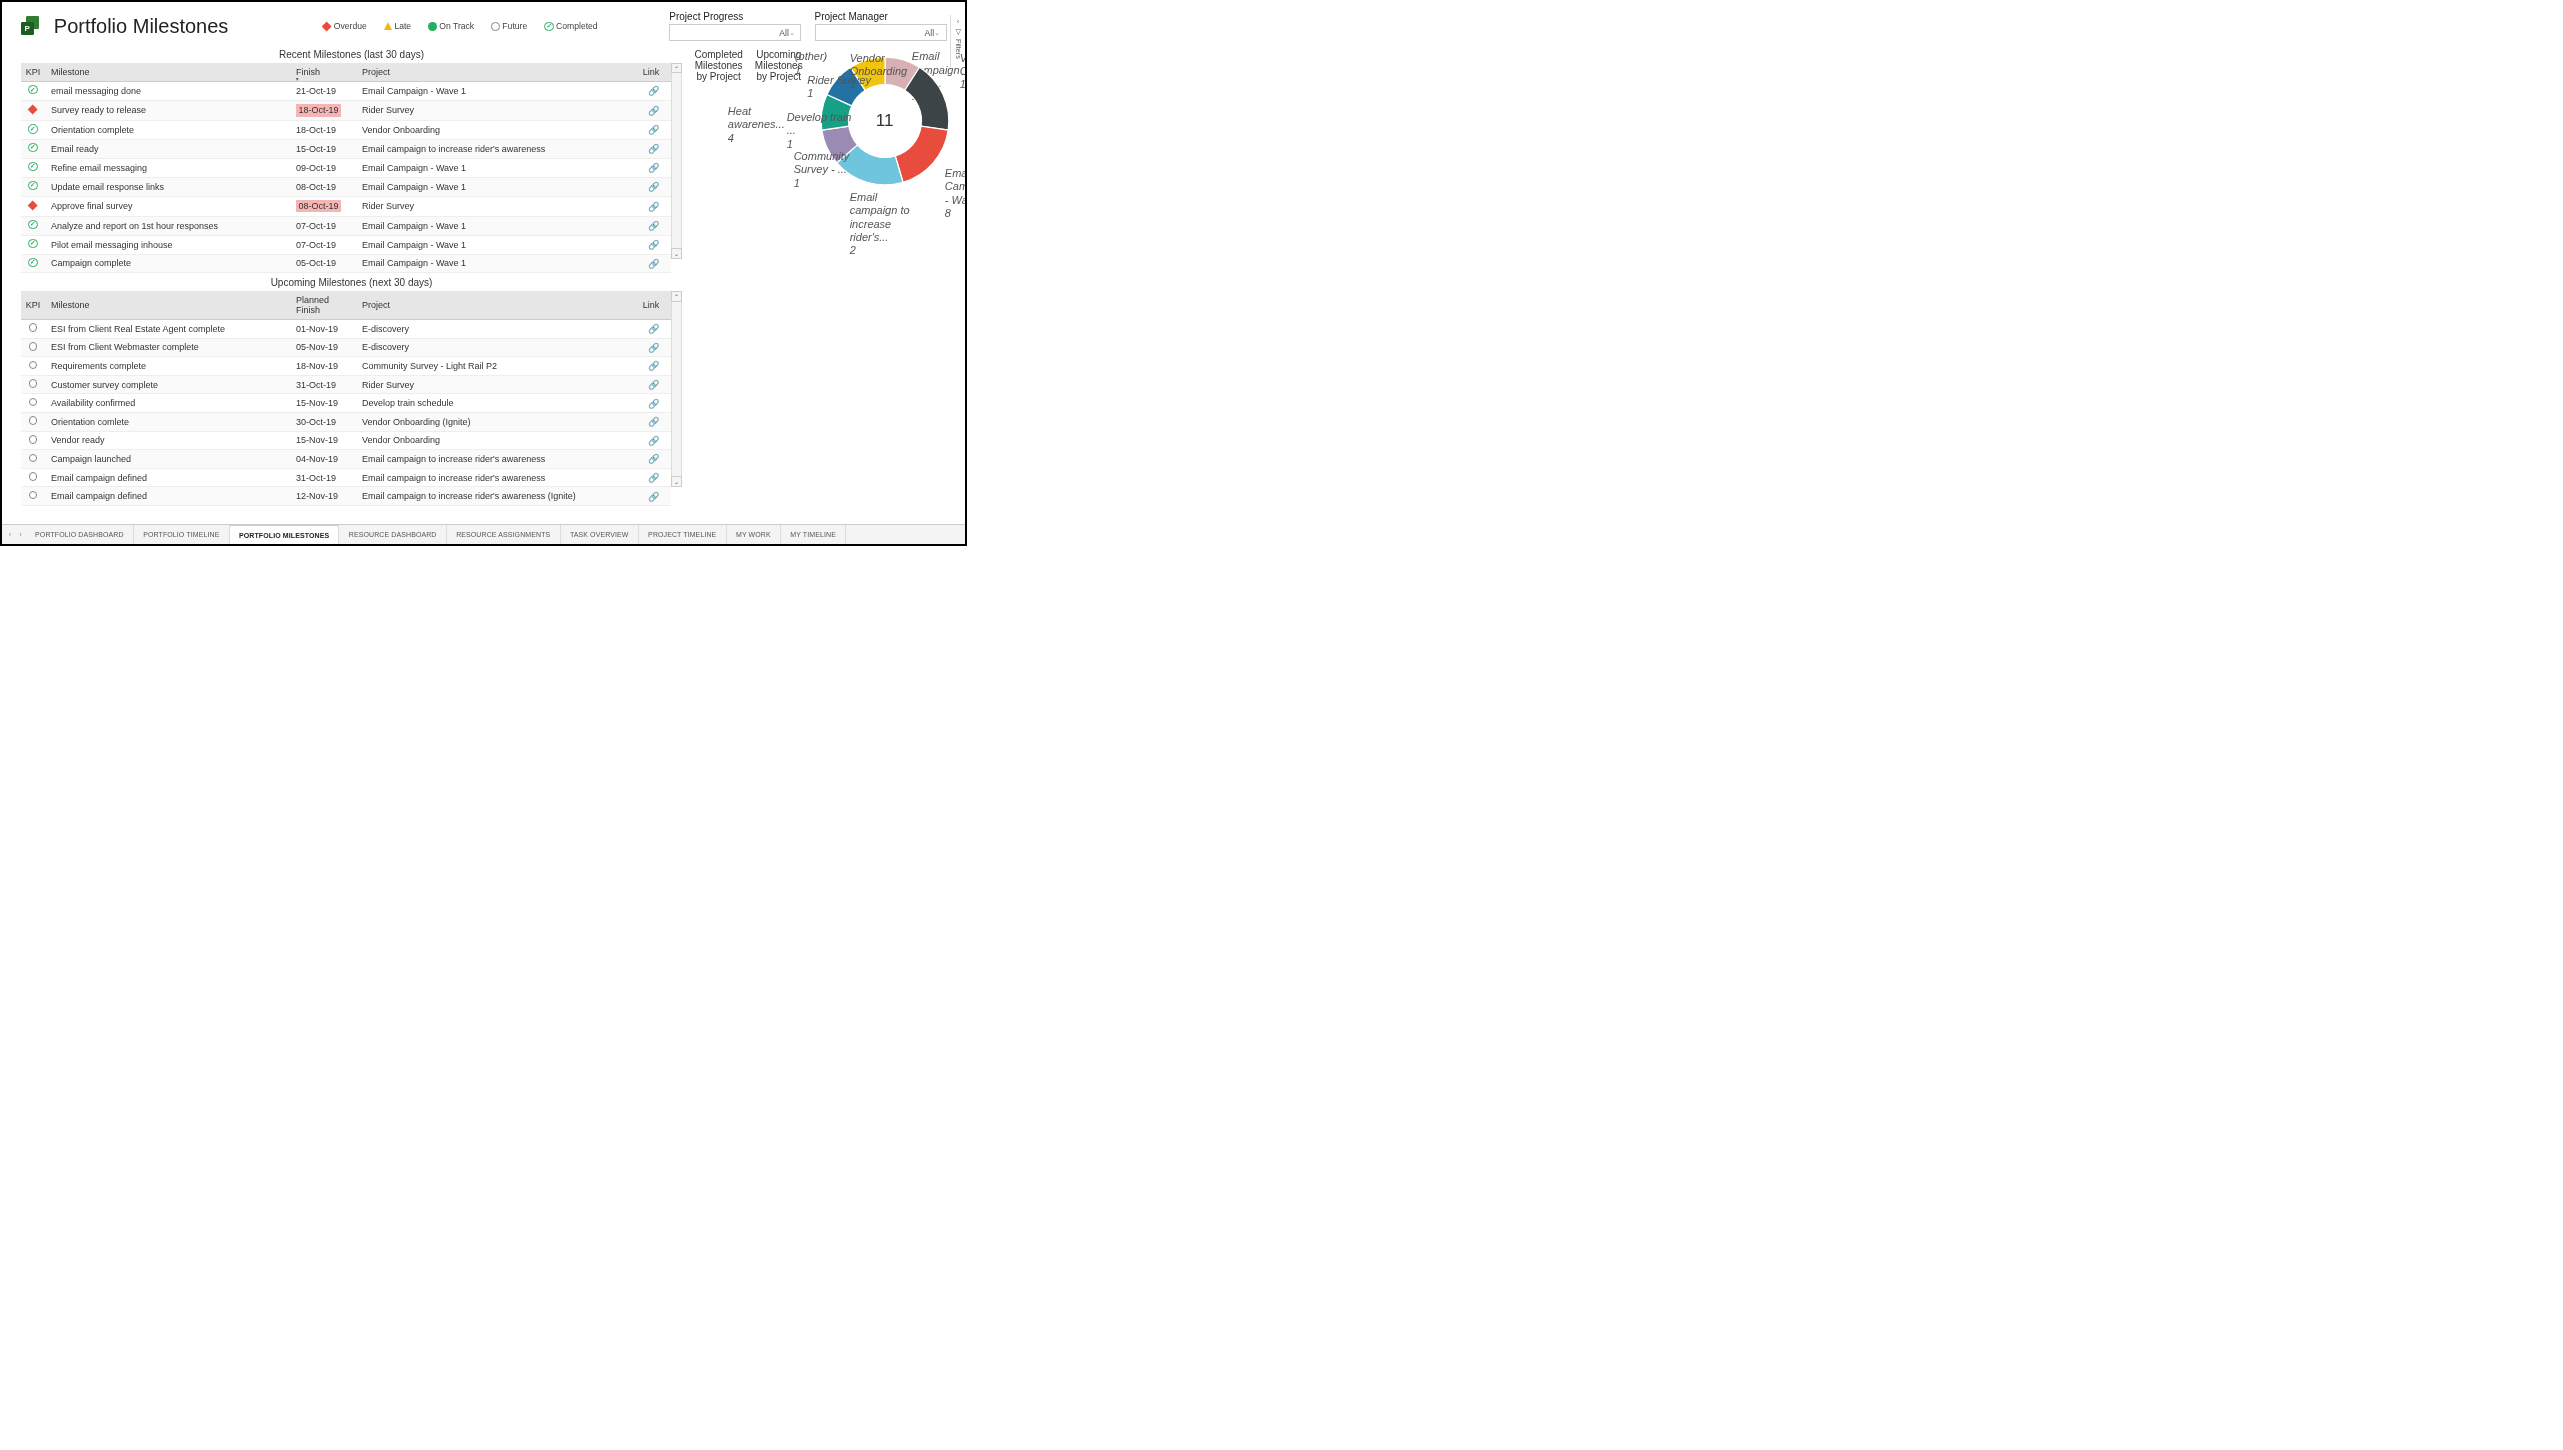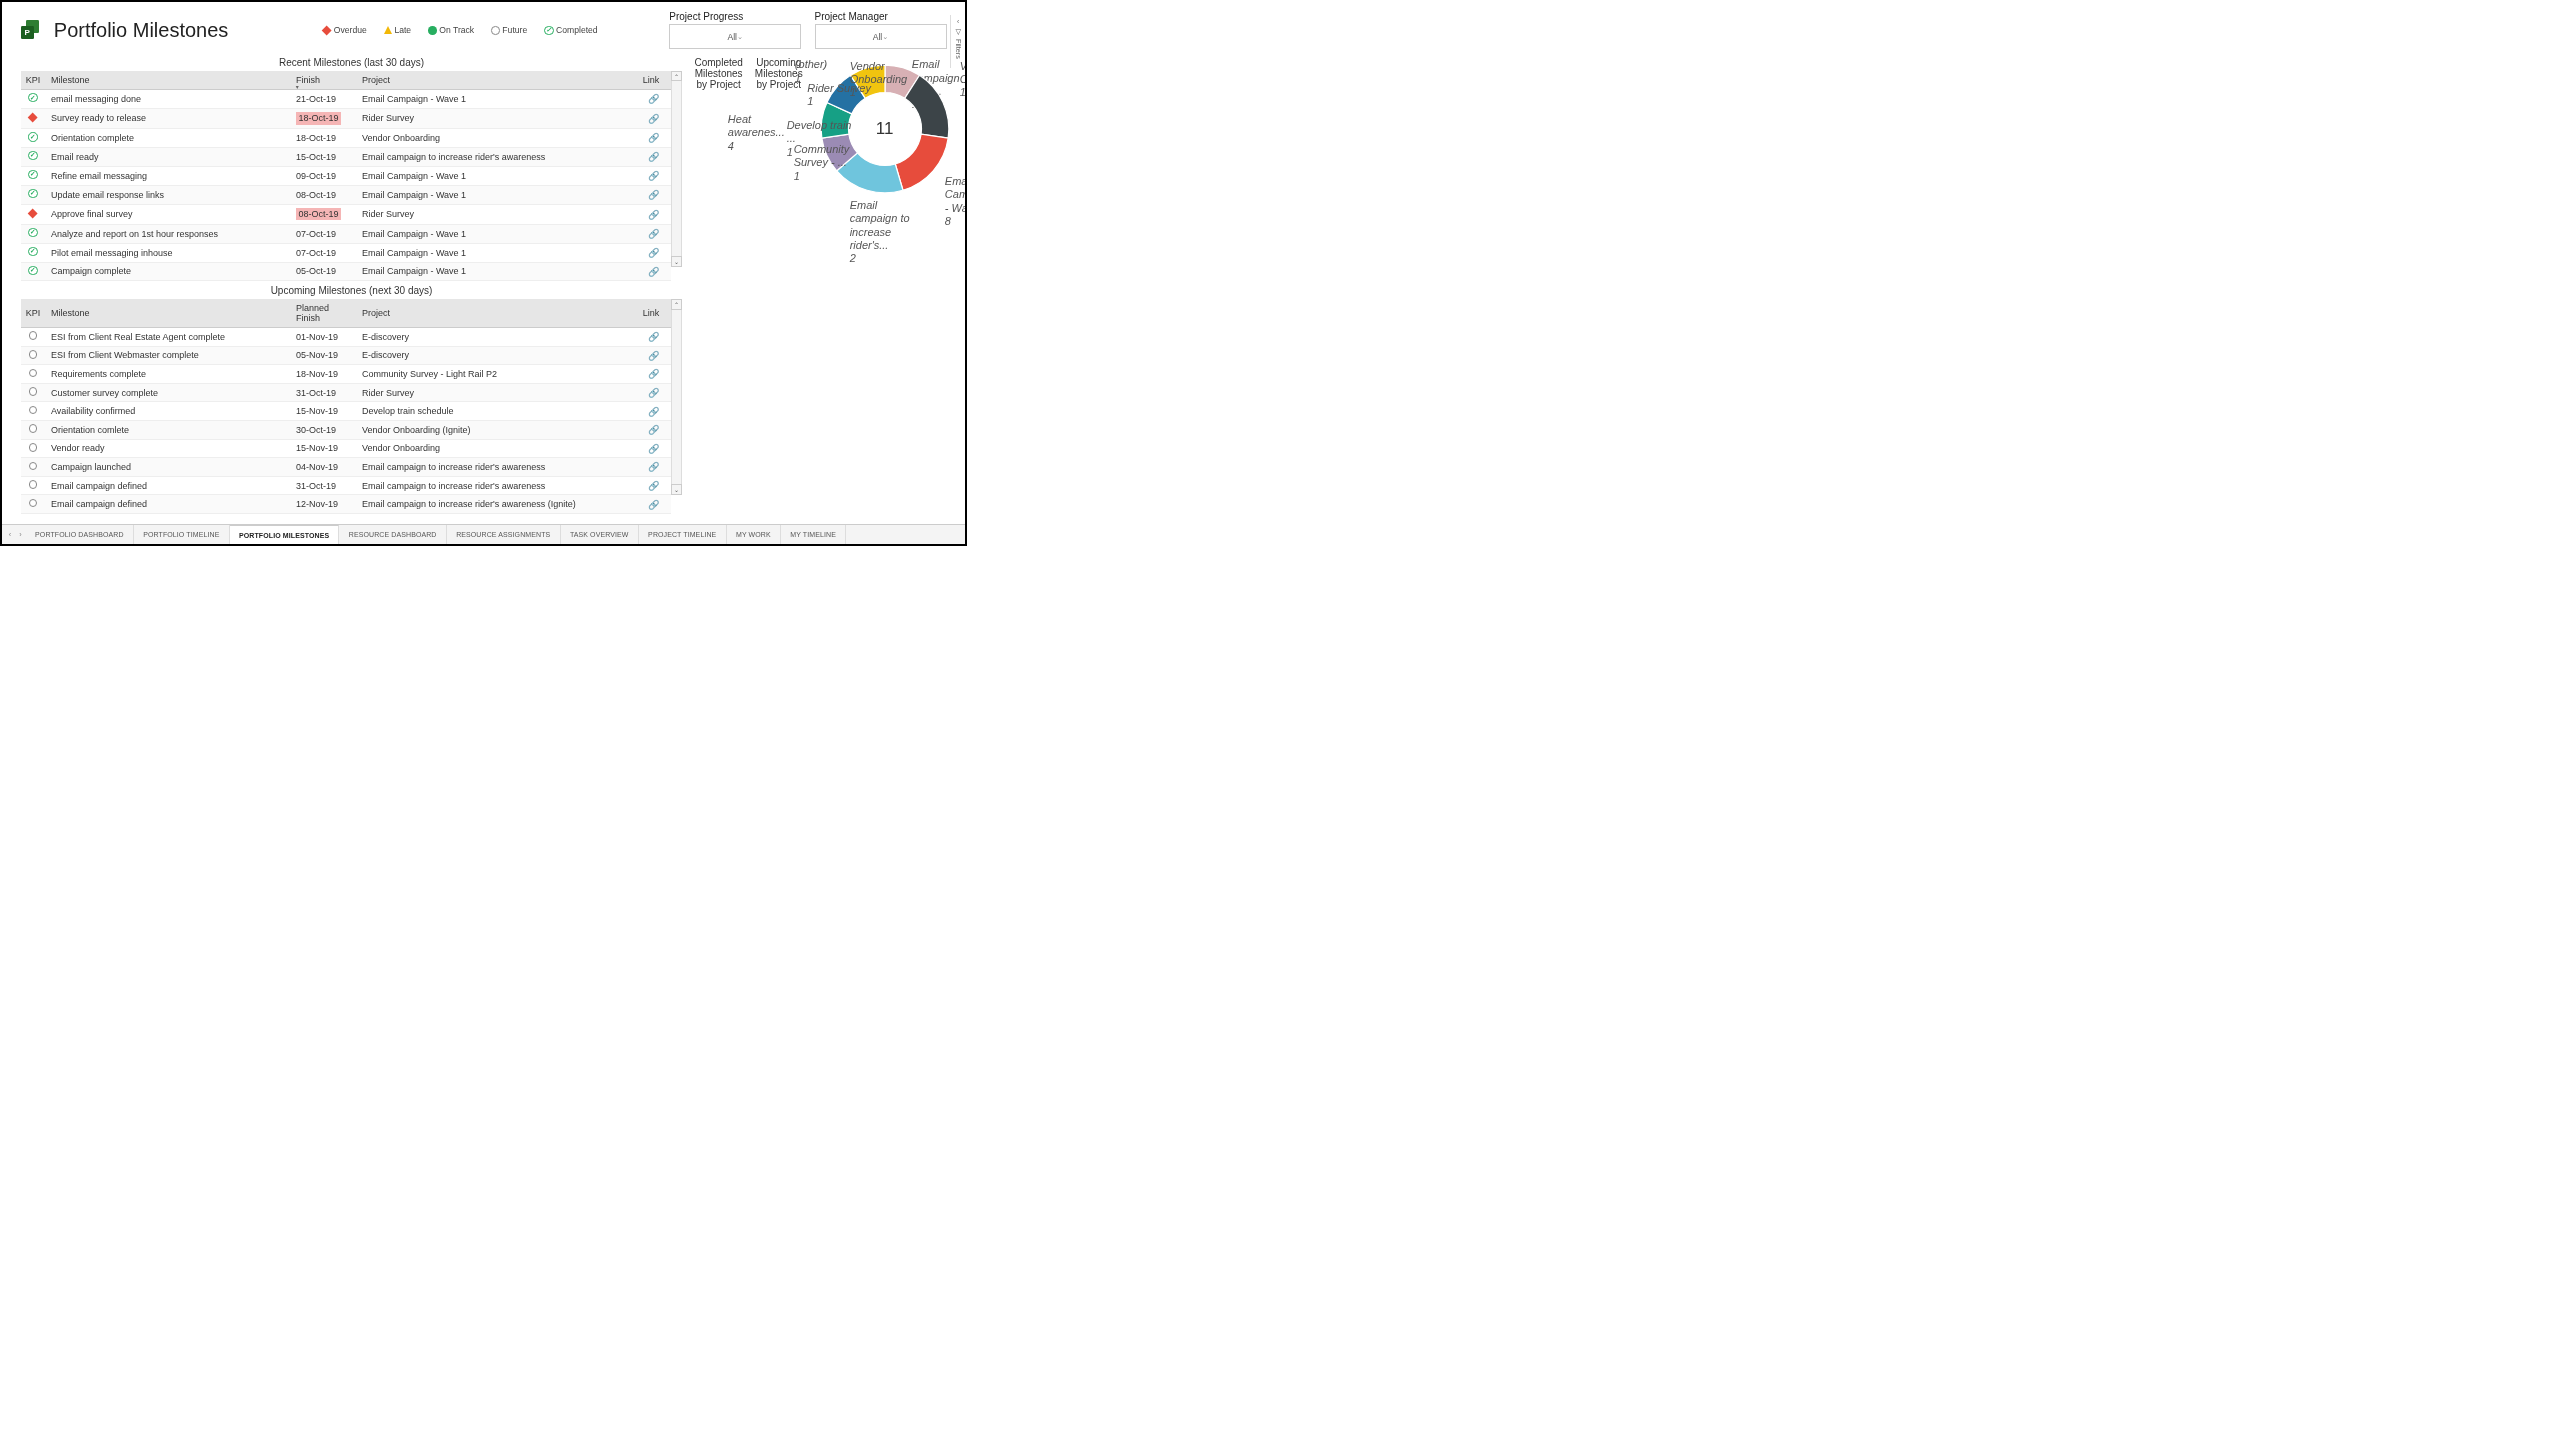--- a/index.html
+++ b/index.html
@@ -19,21 +19,21 @@
 .ic-overdue { background:#e74c3c; transform: rotate(45deg); width:7.3px;height:7.3px; margin:0 1.3px;}
 .ic-late { width:0;height:0;border-left:4.6px solid transparent;border-right:4.6px solid transparent;border-bottom:8px solid #f2b807;}
 .ic-ontrack { width:8.6px;height:8.6px;border-radius:50%;background:#27ae60;}
 .ic-future { width:8.6px;height:8.6px;border-radius:50%;border:1px solid #888;background:#fff;}
 .ic-completed { width:9.3px;height:9.3px;border-radius:50%;border:1.3px solid #27ae60;background:#fff;position:relative;}
 .ic-completed::after{content:"✓";color:#27ae60;font-size:6.6px;position:absolute;left:0.7px;top:-0.7px;font-weight:bold;}
 
 .filters { display:flex; gap:13.2px; margin-left:auto; }
 .filter { display:flex; flex-direction:column; gap:2px; }
 .filter label { font-size:10px; color:#222;}
-.filter .dd { width:132px; height:25px; border:0.7px solid #ccc; background:#fff; display:flex; align-items:center; justify-content:center; padding:0 5.3px; font-size:8.6px; color:#555;}
+.filter .dd { width:132px; height:17px; border:0.7px solid #ccc; background:#fff; display:flex; align-items:center; justify-content:flex-end; padding:0 5.3px; font-size:8.6px; color:#555;}
 .filter .dd .chev { font-size:7.3px; color:#888; }
 
 .side-tab { position:absolute; right:0; top:13.2px; width:14.6px; height:53px; border-left:0.7px solid #ddd; display:flex; flex-direction:column; align-items:center; padding-top:2.6px; gap:2.6px; font-size:7.3px; color:#666;}
 .side-tab .chev{font-size:6.6px;}
 .side-tab .txt{writing-mode:vertical-rl; font-size:7.3px;}
 
 .main { display:flex; padding: 0 18.5px; gap: 12px; }
 .left { flex: 1; min-width:0;}
 .right { width: 252px; display:flex; flex-direction:row; gap:6px;}
 
@@ -333,21 +333,21 @@
             <path d="M 61.83276738734005 90.29870489180888 A 42 42 0 0 1 18.258517877121168 77.504150825702 L 31.86201021549781 65.71665761468685 A 24 24 0 0 0 56.76158136419431 73.02783136674793 Z" fill="#6fc5dd" stroke="#fff" stroke-width="0.8"></path>
             <path d="M 18.258517877121168 77.504150825702 A 42 42 0 0 1 8.427499441000826 55.977223207478 L 26.244285394857616 53.415556118558854 A 24 24 0 0 0 31.86201021549781 65.71665761468685 Z" fill="#9b8bb4" stroke="#fff" stroke-width="0.8"></path>
             <path d="M 8.427499441000826 55.977223207478 A 42 42 0 0 1 11.795456195110205 32.55256945392082 L 28.168832111491547 40.030039687954755 A 24 24 0 0 0 26.244285394857616 53.415556118558854 Z" fill="#16a085" stroke="#fff" stroke-width="0.8"></path>
             <path d="M 11.795456195110205 32.55256945392082 A 42 42 0 0 1 27.293085666864876 14.667351621090411 L 37.024620381065645 29.809915212051664 A 24 24 0 0 0 28.168832111491547 40.030039687954755 Z" fill="#2471a3" stroke="#fff" stroke-width="0.8"></path>
             <path d="M 27.293085666864876 14.667351621090411 A 42 42 0 0 1 49.99999999999996 8 L 49.99999999999997 26 A 24 24 0 0 0 37.024620381065645 29.809915212051664 Z" fill="#f1c40f" stroke="#fff" stroke-width="0.8"></path>
           </svg><div class="center">11</div></div>
     <div class="cl" style="left: 151px; top: 6.3px;">Vendor Onbo...<br>1</div>
         <div class="cl" style="left: 207px; top: 46px;">E-discovery<br>2</div>
         <div class="cl" style="left: 193px; top: 124px;">Email camp...<br>2</div>
         <div class="cl" style="left: 41px; top: 146px;">Email campaign to increase rider's...<br>2</div>
-        <div class="cl" style="left: -15px; top: 90px;">Community Survey - ...<br>1</div>
+        <div class="cl" style="left: -15px; top: 105px;">Community Survey - ...<br>1</div>
         <div class="cl" style="left: -22px; top: 66px;">Develop train ...<br>1</div>
         <div class="cl" style="left: -1.3px; top: 28.5px;">Rider Survey<br>1</div>
         <div class="cl" style="left: 41px; top: 6.3px;">Vendor Onboarding<br>1</div>
       </div>
   </div>
 </div>
 
 <div class="tabs">
   <div class="tab-nav">‹</div>
   <div class="tab-nav">›</div>

